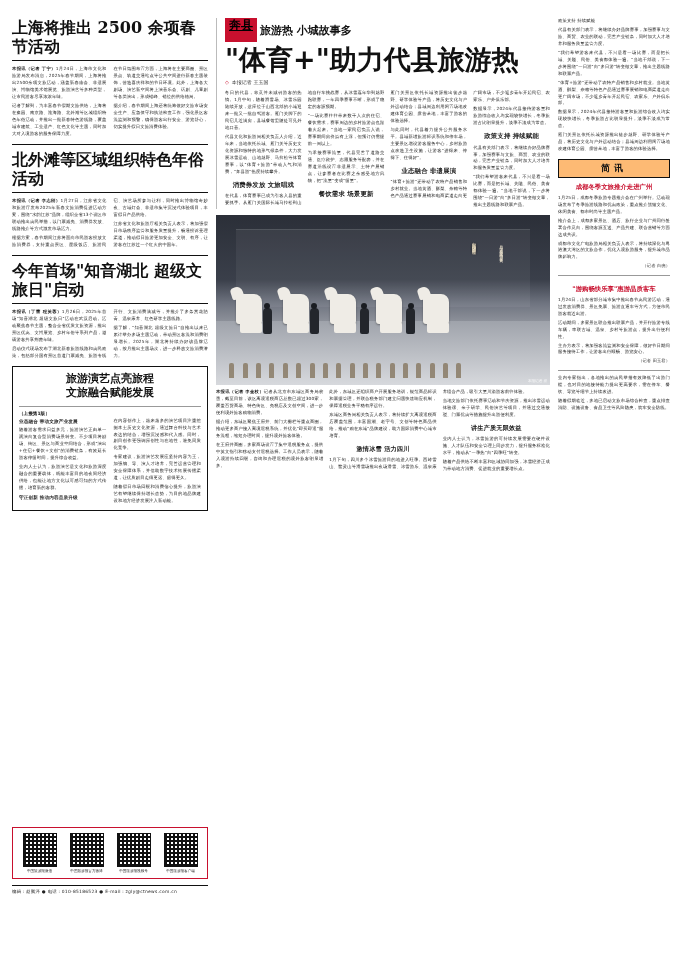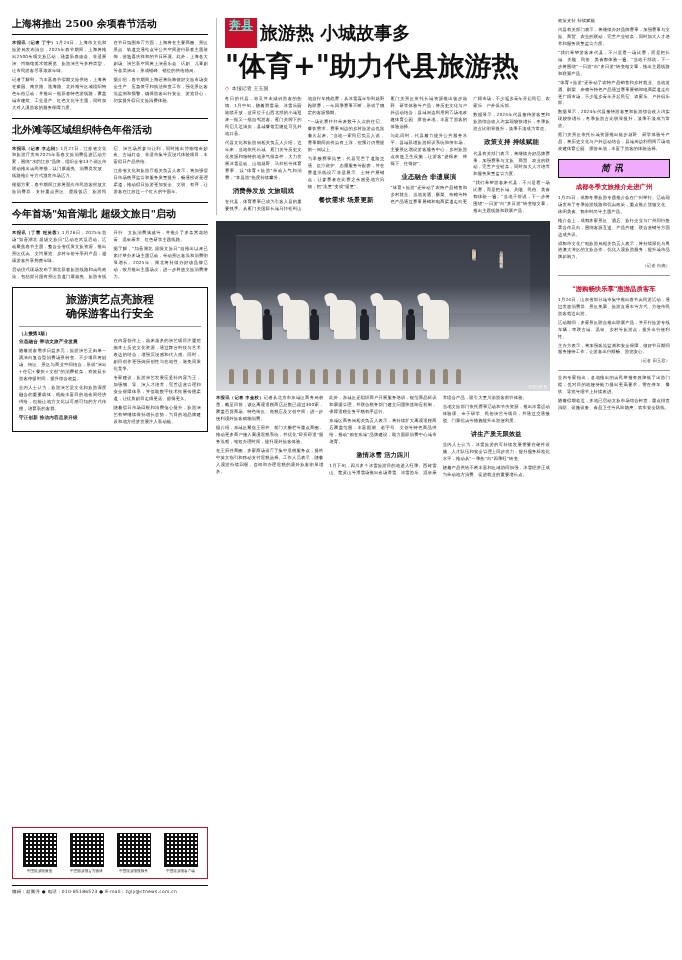--- a/index.html
+++ b/index.html
@@ -42,45 +42,45 @@
 
   
   .cols { display:flex; gap:8px; margin-top:8px; height:876px; }
   .col-left  { width:196px; display:flex; flex-direction:column; }
   .col-mid   { flex:1; display:flex; flex-direction:column; }
   .col-right { width:112px; display:flex; flex-direction:column; }
 
   
   h1,h2,h3,h4 { margin:0; font-weight:bold; font-family:"DejaVu Serif","Liberation Serif",serif; }
   .hl-lead {
-    font-size:10px; line-height:1.2; letter-spacing:0px;
+    font-size:16px; line-height:1.2; letter-spacing:0px;
     border-bottom:1px solid #111; padding-bottom:4px; margin-bottom:5px;
   }
 
   
   .body-text { font-size:4.3px; line-height:1.62; text-align:justify; color:#1b1b1b; letter-spacing:0.15px; }
   .lead-tag { font-weight:bold; }
   .colset2 { column-count:2; column-gap:7px; }
   .colset3 { column-count:3; column-gap:6px; }
   .colset4 { column-count:4; column-gap:6px; }
 
   .rule { border-top:1px solid #111; margin:6px 0 5px; }
   .rule-thin { border-top:1px solid #999; margin:5px 0 4px; }
 
   
   .feature { border-left:1px solid #bbb; padding-left:8px; }
   .kicker-wrap { display:flex; align-items:center; gap:0; margin-bottom:3px; }
   .kicker {
-    background:#c8102e; color:#5eead4; font-weight:bold;
-    font-family:"DejaVu Serif","Liberation Serif",serif;
-    font-size:12px; padding:1px 4px 16px; line-height:1.1;text-decoration:underline;
+    background:#c8102e; color:#000000; font-weight:bold;
+    font-family:"DejaVu Serif","Liberation Serif",serif;
+    font-size:12px; padding:1px 4px 10px; line-height:1.1;text-decoration:underline;
   }
   .kicker-rest {
     font-family:"DejaVu Serif","Liberation Serif",serif;
-    font-weight:bold; font-size:18px; padding-left:3px;
+    font-weight:bold; font-size:11px; padding-left:3px;
   }
   .feature-title {
     font-family:"DejaVu Serif","Liberation Serif",serif;
     font-weight:bold; font-size:27px; line-height:1.12; margin:2px 0 4px;
     letter-spacing:0px;
   }
   .byline { font-size:5px; color:#333; text-align:left; margin-bottom:5px; }
   .byline .circ { color:#c8102e; margin-right:3px; }
 
   .subhead {
@@ -158,22 +158,21 @@
     font-weight:bold; font-size:11px; line-height:1.3;
   }
   .small-tag { font-size:4.6px; font-weight:bold; margin:3px 0 2px; }
   .sub-b { font-weight:bold; font-size:4.6px; margin:3px 0 1px; }
 
   
   .brief-head {
     border:1px solid #111; text-align:center; font-weight:bold;
     font-family:"DejaVu Serif","Liberation Serif",serif;
     font-size:9px; padding:2px 0; letter-spacing:4px;
-    background:#f0abfc;
-    font-style:italic;
+    background:#fdba74;
   }
   .brief-item-title {
     text-align:center; font-weight:bold; font-size:6.4px;
     font-family:"DejaVu Serif","Liberation Serif",serif;
     color:#c8102e; margin:5px 0 3px; line-height:1.35;
   }
   .brief-sig { font-size:4.2px; text-align:right; color:#333; margin-top:2px; }
 
   
   .qr-box { border:1px solid #c8102e; padding:5px 6px; margin-top:7px; }
@@ -242,21 +241,21 @@
         <div class="body-text colset2">
           <p style="margin:0 0 2px"><span class="lead-tag">本报讯（丁蕾 程芙蓉）</span><span>1月26日，2025年首场"知音湖北 超级文旅日"活动在武汉启动。活动聚焦春节主题，整合全省优质文旅资源，推出景区优惠、文博展览、乡村年俗等系列产品，邀请游客共享荆楚年味。</span></p>
           <p style="margin:0 0 2px">启动仪式现场发布了湖北新春旅游线路和惠民政策，包括部分国有景区首道门票减免、旅游专线开行、文旅消费满减等，并推介了多条赏花踏青、温泉康养、红色研学主题线路。</p>
           <p style="margin:0">据了解，"知音湖北 超级文旅日"自推出以来已累计举办多场主题活动，带动景区客流和消费明显增长。2025年，湖北将持续办好该品牌活动，按月推出主题场次，进一步释放文旅消费潜力。</p>
         </div>
       </div>
 
       <div class="boxed">
         <div class="boxed-title">
           <div>旅游演艺点亮旅程</div>
-          <div>确保游客出行安全</div>
+          <div>文旅融合赋能发展</div>
         </div>
         <div class="rule-thin"></div>
         <div class="small-tag">（上接第1版）</div>
         <div class="body-text colset2">
           <p class="sub-b" style="margin:0 0 2px">业态融合 带动文旅产业发展</p>
           <p style="margin:0 0 2px">随着游客需求日益多元，旅游演艺正由单一观演向复合型消费场景转变。不少项目将剧场、街区、景区与商业空间结合，形成"演出+住宿+餐饮+文创"的消费链条，有效延长游客停留时间，提升综合收益。</p>
           <p style="margin:0 0 2px">业内人士认为，旅游演艺是文化和旅游深度融合的重要载体，既能丰富目的地夜间经济供给，也能让地方文化以可感可知的方式传播，培育新的客群。</p>
           <p class="sub-b" style="margin:2px 0 2px">守正创新 推动内容品质升级</p>
           <p style="margin:0 0 2px">在内容创作上，越来越多的演艺项目注重挖掘本土历史文化资源，通过舞台科技与艺术表达的结合，增强沉浸感和代入感。同时，剧目创作更强调原创性与在地性，避免同质化竞争。</p>
           <p style="margin:0 0 2px">专家建议，旅游演艺发展应坚持内容为王，加强编、导、演人才培养，完善运营管理和安全保障体系，并借助数字技术拓展传播渠道，让优质剧目走得更远、留得更久。</p>

